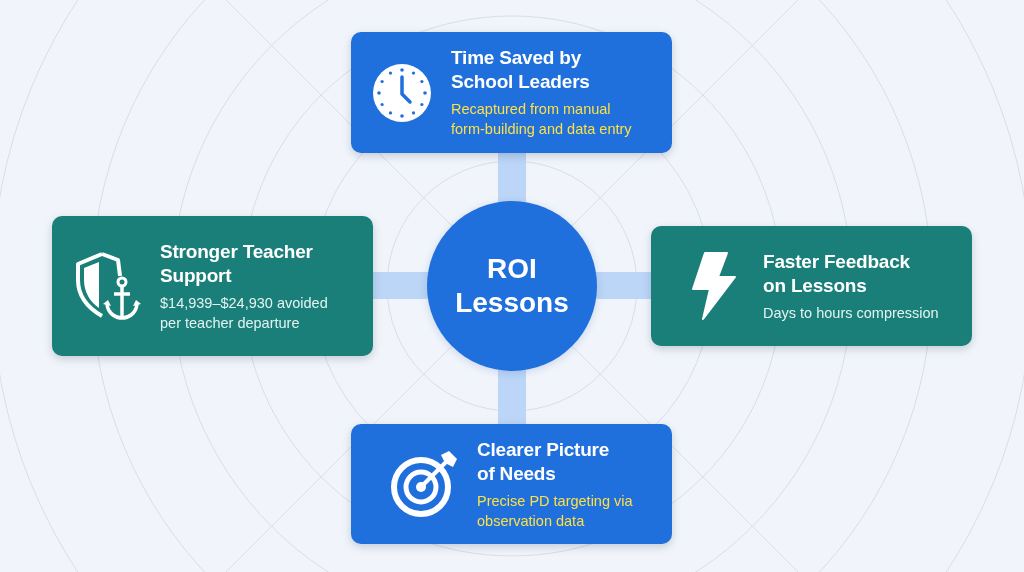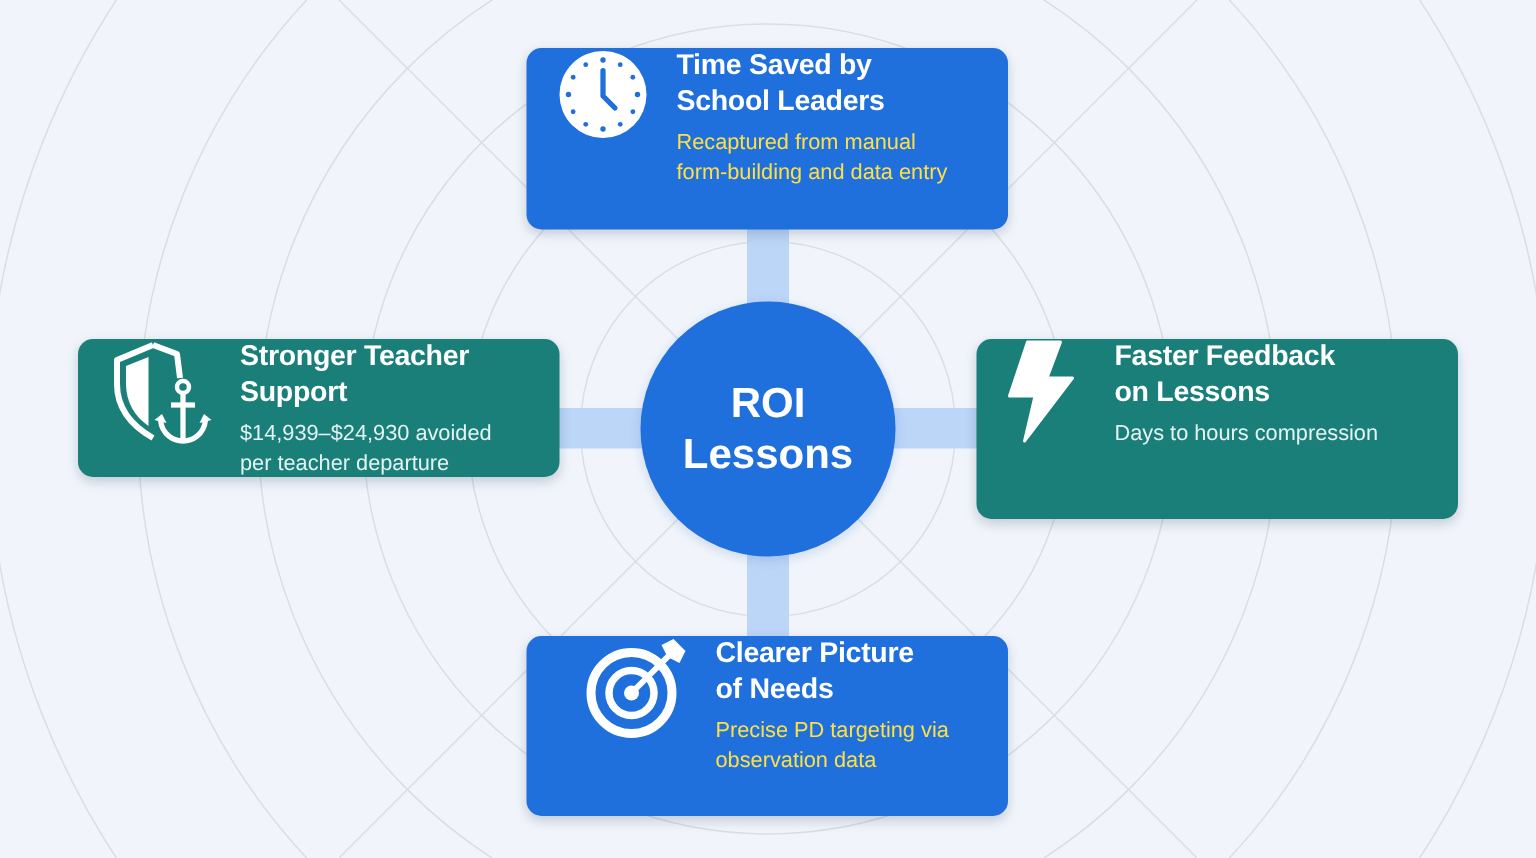--- a/index.html
+++ b/index.html
@@ -45,30 +45,30 @@
       font-size: 28px;
       line-height: 34px;
       text-align: left;
     }
 
     .card {
       position: absolute;
       border-radius: 10px;
       color: #ffffff;
       display: flex;
-      align-items: flex-start;
+      align-items: center;
       box-sizing: border-box;
       box-shadow: 0 3px 8px rgba(40, 60, 90, 0.22);
     }
     .card.blue { background: #1f6fdc; }
     .card.teal { background: #1b7f79; }
 
     .card-top    { left: 351px; top: 32px;  width: 321px; height: 121px; padding-left: 20px; }
-    .card-left   { left: 52px;  top: 226px; width: 321px; height: 92px; padding-left: 20px; }
-    .card-right  { left: 651px; top: 226px; width: 321px; height: 120px; padding-left: 20px; }
+    .card-left   { left: 52px;  top: 216px; width: 321px; height: 140px; padding-left: 20px; }
+    .card-right  { left: 651px; top: 226px; width: 321px; height: 120px; padding-left: 40px; }
     .card-bottom { left: 351px; top: 424px; width: 321px; height: 120px; padding-left: 38px; }
 
     .card .icon {
       flex: 0 0 auto;
       display: flex;
       align-items: center;
       justify-content: center;
     }
     .card-top .icon    { width: 62px; height: 62px; margin-right: 18px; }
     .card-left .icon   { width: 72px; height: 72px; margin-right: 16px; }

